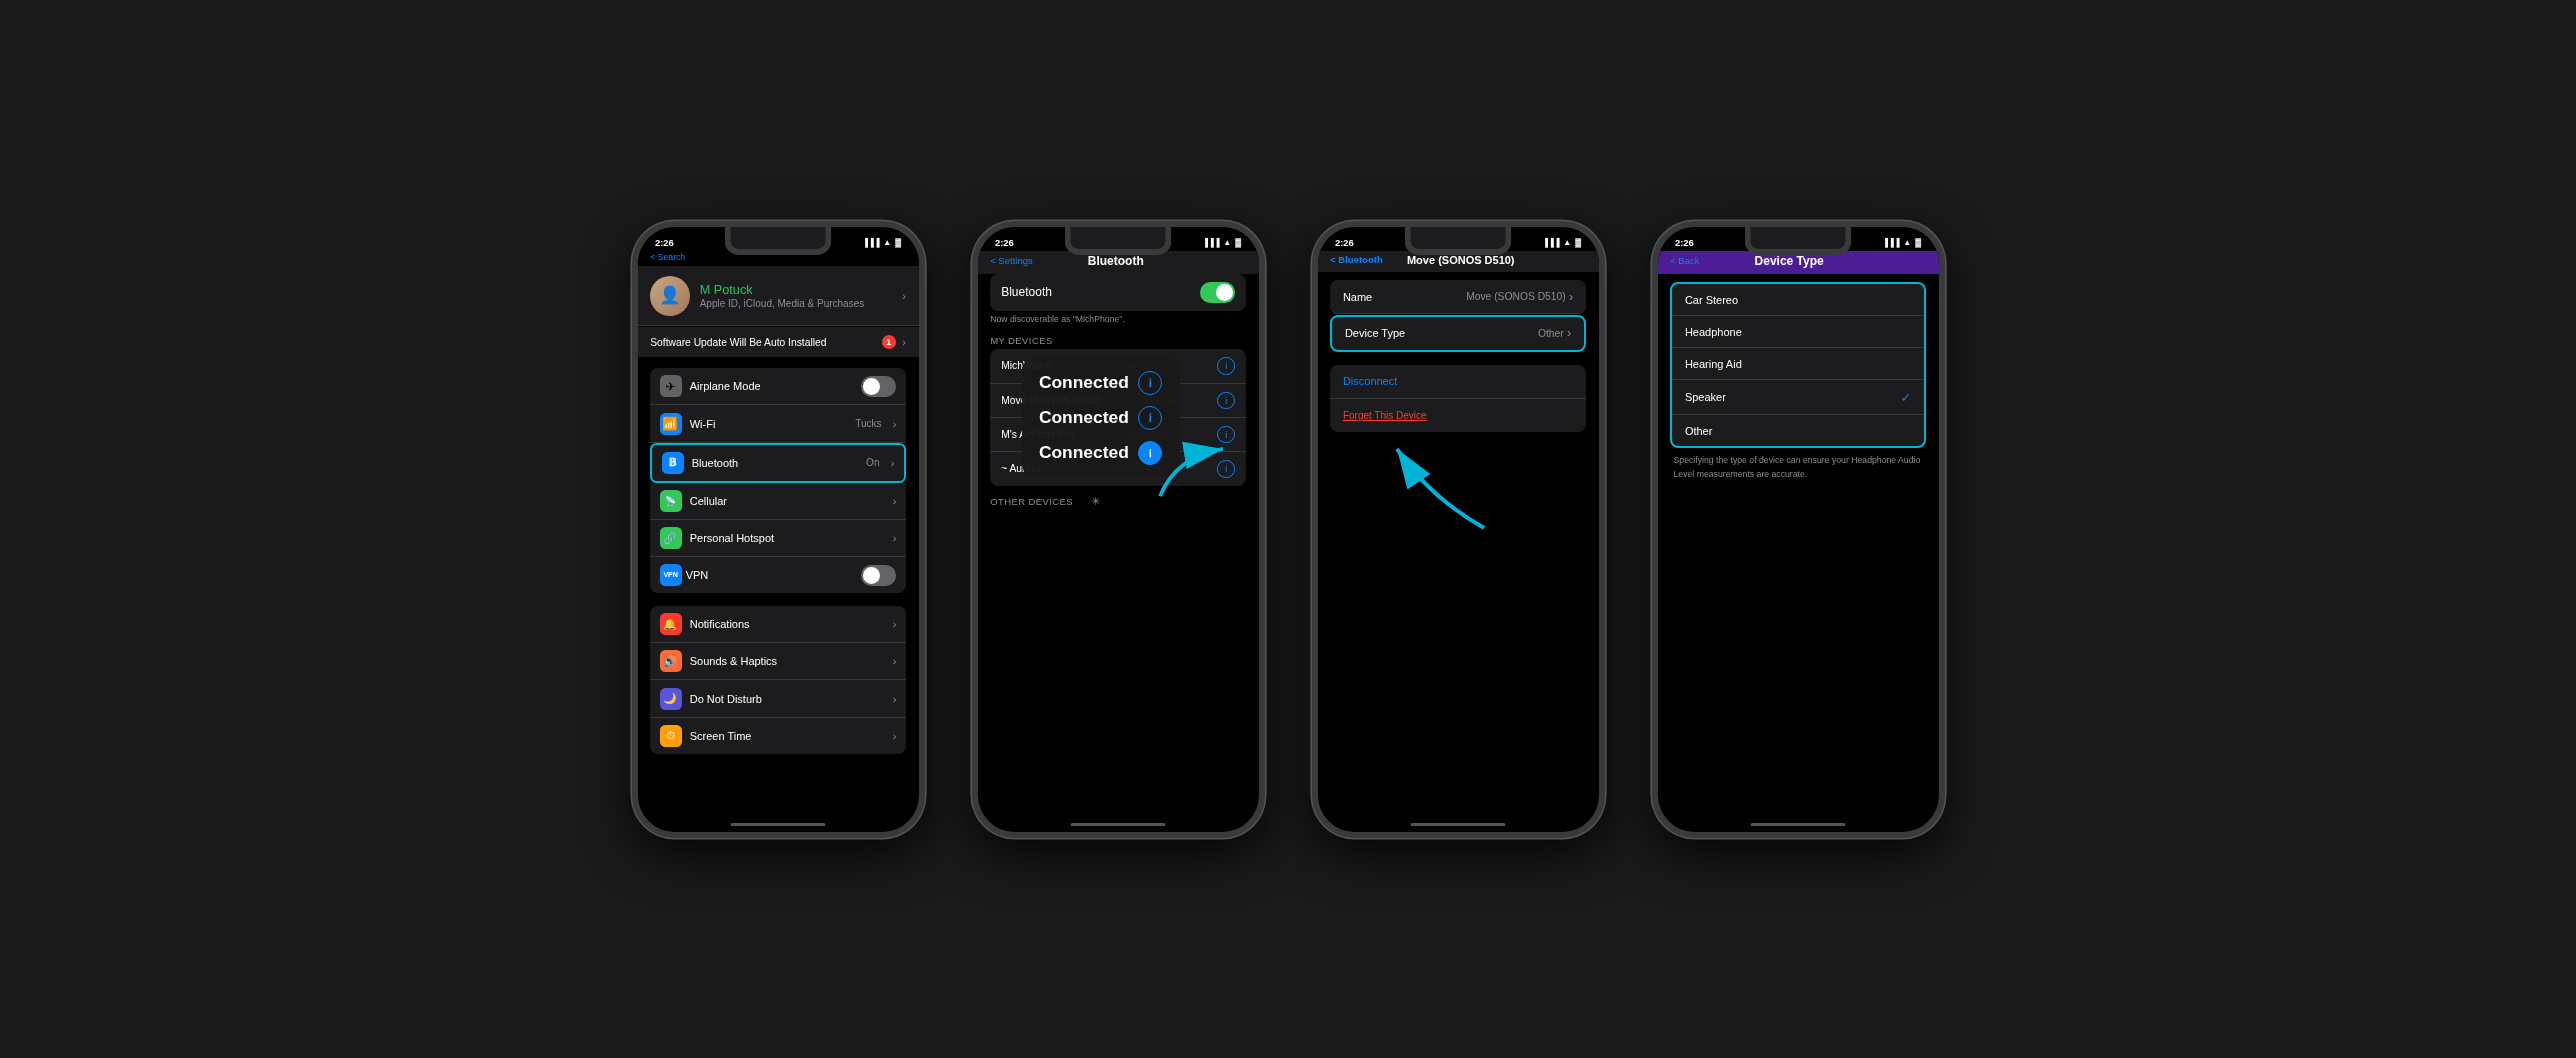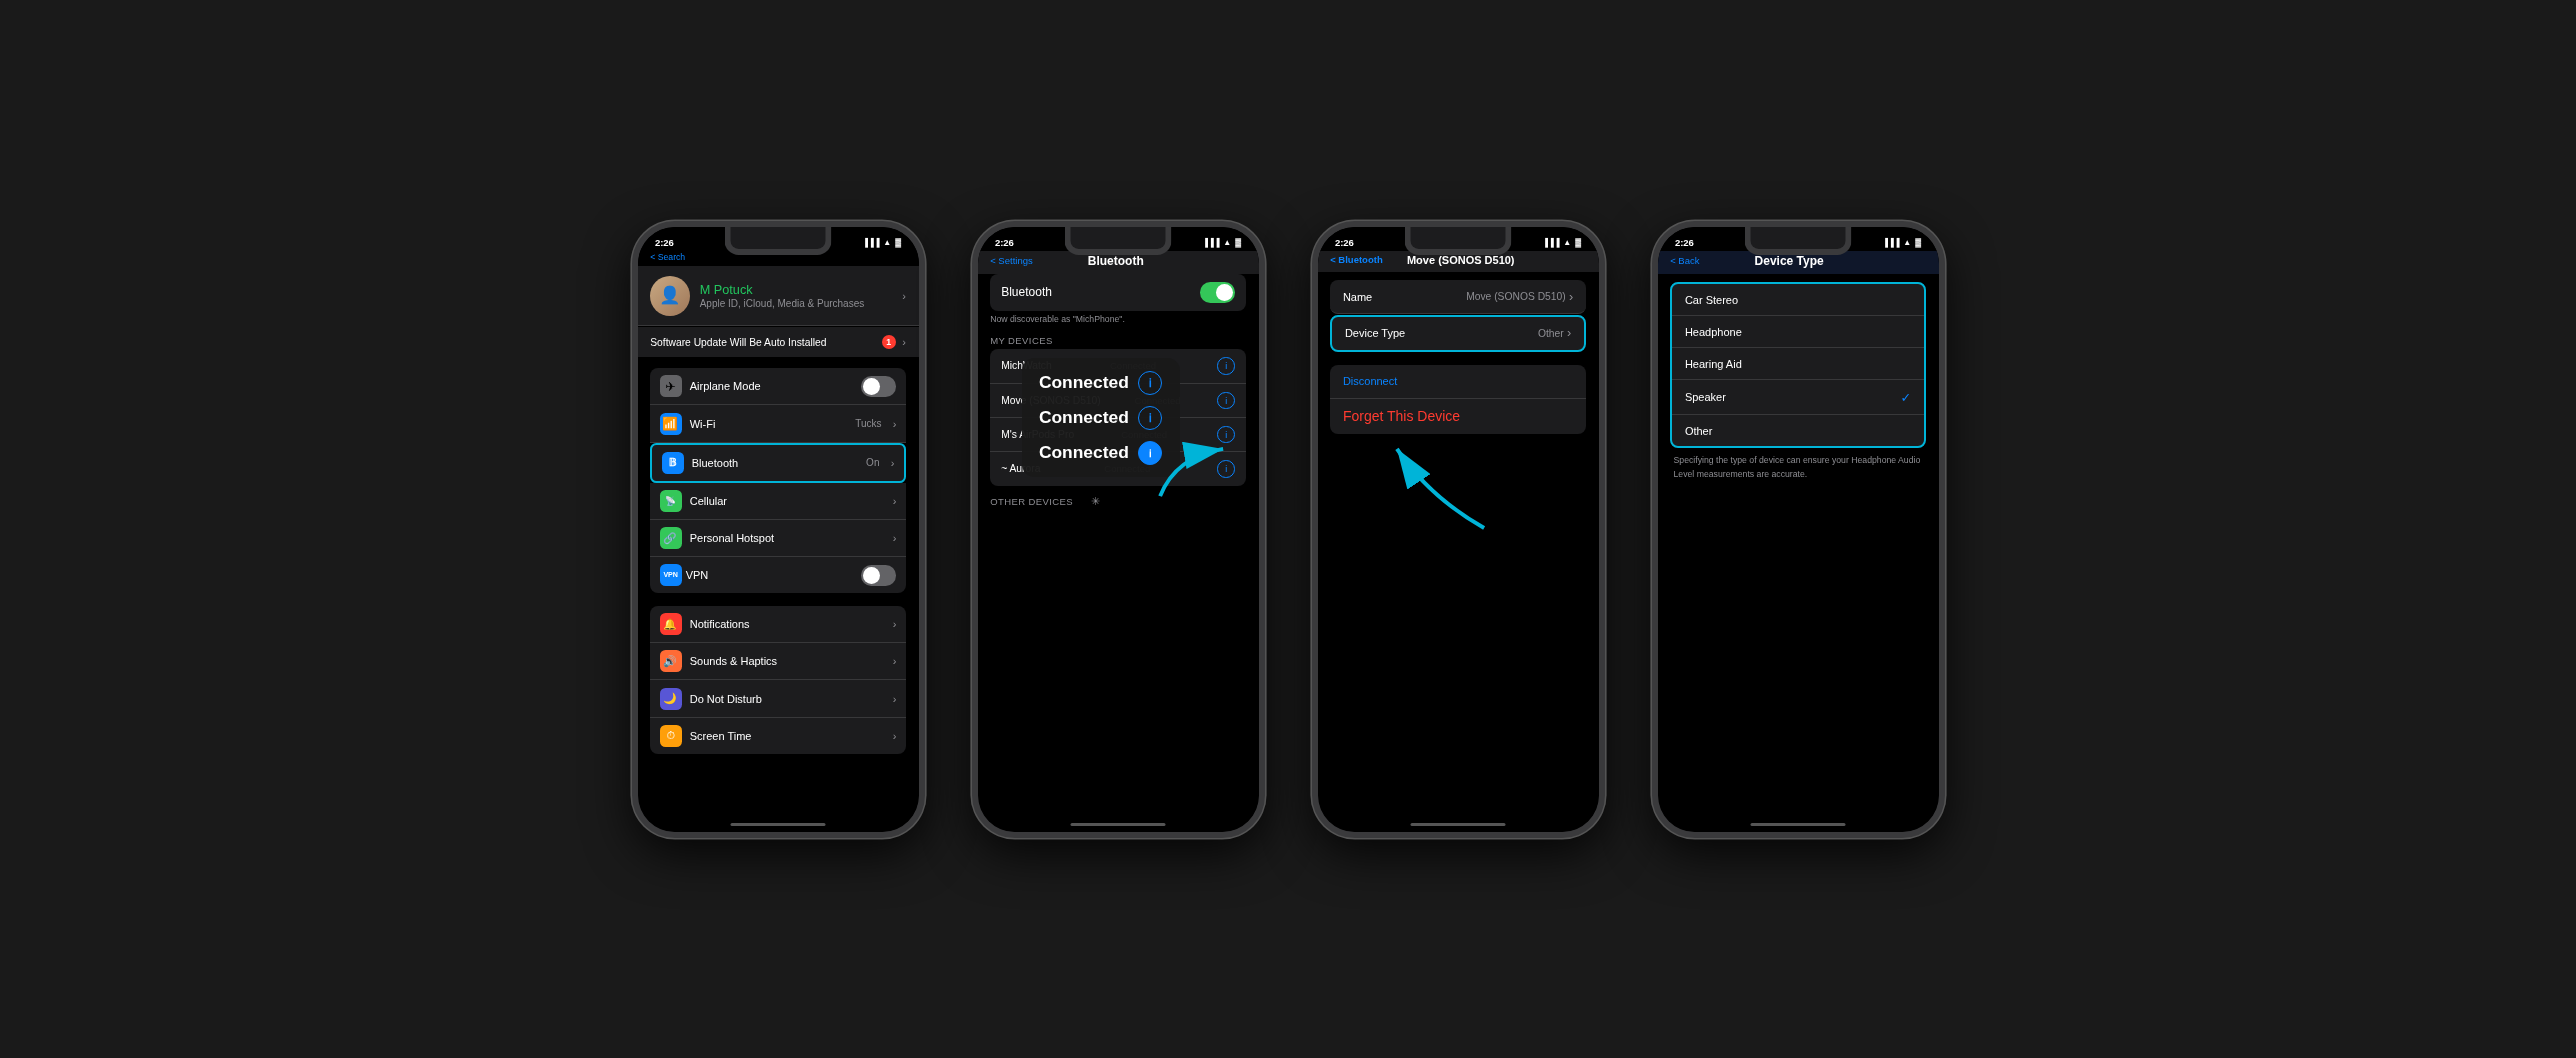--- a/index.html
+++ b/index.html
@@ -408,21 +408,21 @@
         <span style="color:#8e8e93; font-size:10.3px;">Other</span>
         <span style="color:#8e8e93;">›</span>
       </div>
     </div>
 
     <div style="background:#1c1c1e; margin:12.7px 12.7px 0; border-radius:8px; overflow:hidden;">
       <div style="padding:9.5px 12.7px; border-bottom:0.4px solid #38383a;">
         <span style="color:#0a84ff; font-size:11px;">Disconnect</span>
       </div>
       <div style="padding:9.5px 12.7px;">
-        <span style="color:#ff3b30; font-size:14px;">Forget This Device</span>
+        <span style="color:#ff3b30; font-size:10px;text-decoration:underline;">Forget This Device</span>
       </div>
     </div>
 
     <svg width="127" height="103" style="position:absolute; left:63px; top:206px; z-index:30; pointer-events:none;" viewBox="0 0 160 130">
       <defs>
         <marker id="arrowhead3" markerWidth="10" markerHeight="7" refX="10" refY="3.5" orient="auto">
           <polygon points="0 0, 10 3.5, 0 7" fill="#00b4d8"></polygon>
         </marker>
       </defs>
       <path d="M130,120 Q60,80 20,20" stroke="#00b4d8" stroke-width="5" fill="none" marker-end="url(#arrowhead3)"></path>
@@ -437,21 +437,21 @@
 
     <div class="status-bar">
       <span class="status-time">2:26</span>
       <div class="status-icons">
         <span>▐▐▐</span>
         <span>▲</span>
         <span>▓</span>
       </div>
     </div>
 
-    <div style="background:#0f172a; padding:3.2px 12.7px 6.3px; display:flex; align-items:center; justify-content:space-between;">
+    <div style="background:#4c1d95; padding:3.2px 12.7px 6.3px; display:flex; align-items:center; justify-content:space-between;">
       <span style="color:#0a84ff; font-size:9.5px;">&lt; Back</span>
       <span style="color:#fff; font-size:12px; font-weight:600;">Device Type</span>
       <span style="width:47px;"></span>
     </div>
 
     <div style="background:#1c1c1e; margin:8px 12.7px 0; border-radius:8px; overflow:hidden; border:2px solid #00b4d8;">
 
       <div style="display:flex; justify-content:space-between; padding:9.5px 12.7px; border-bottom:0.4px solid #38383a;">
         <span style="color:#fff; font-size:11px;">Car Stereo</span>
       </div>

